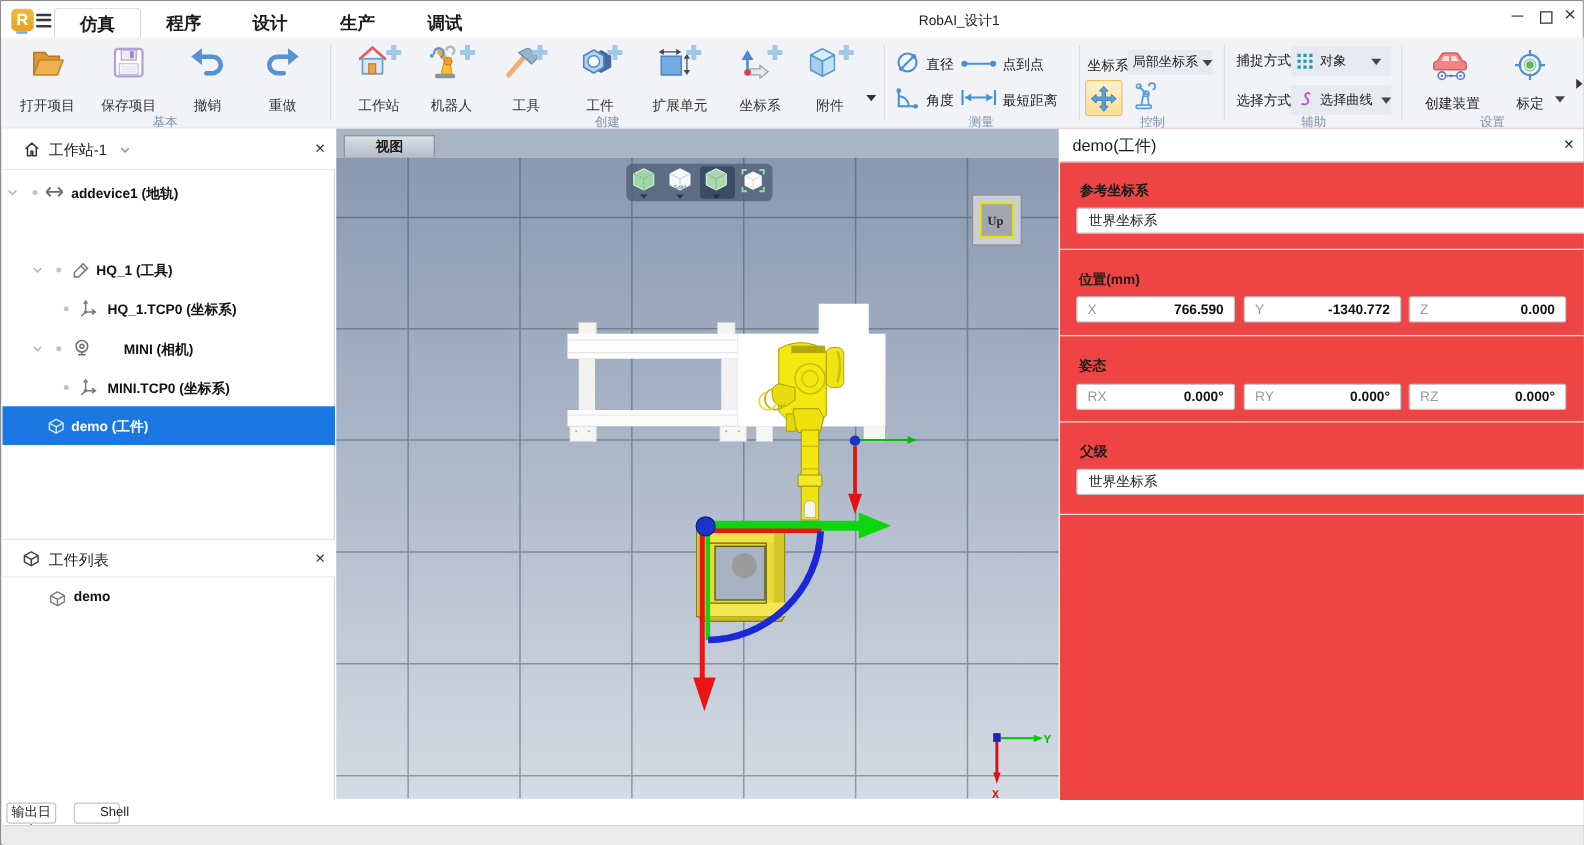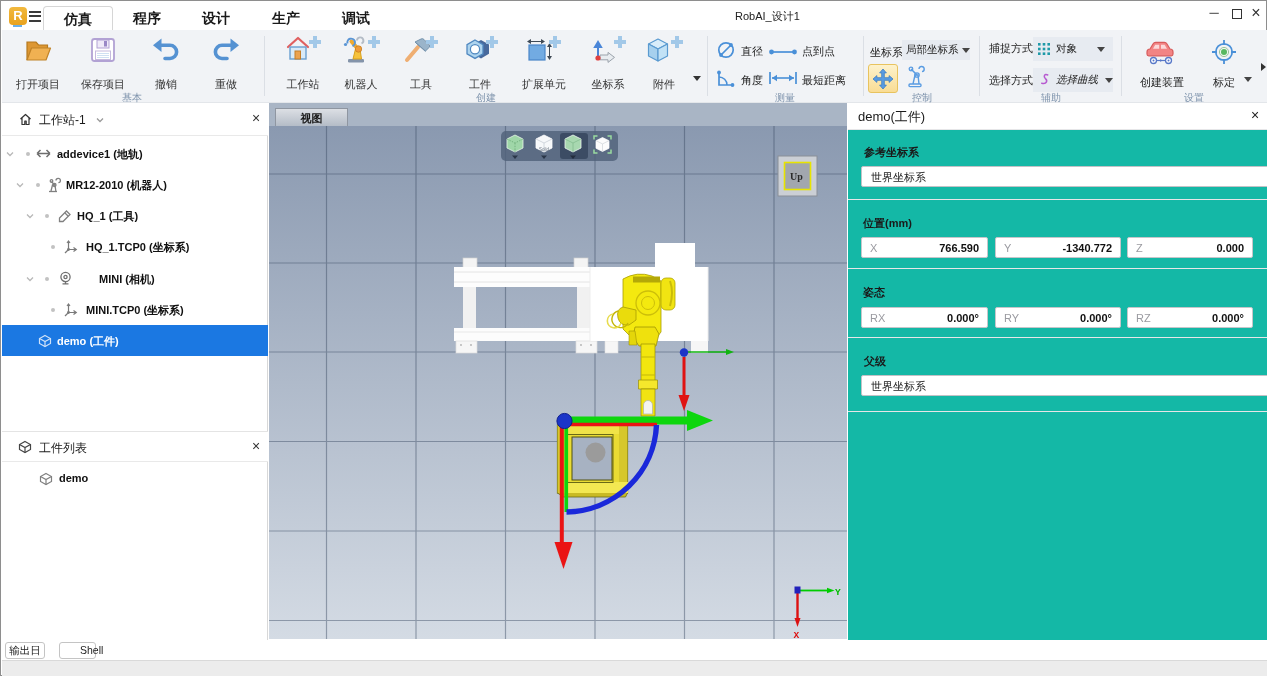--- a/index.html
+++ b/index.html
@@ -24,21 +24,21 @@
 .vsep { position:absolute; top:6px; height:60px; width:1px; background:#dbdfe5; }
 .combo { position:absolute; background:#e7ebf1; font-size:10.5px; color:#222; display:flex; align-items:center; white-space:nowrap; }
 .car { width:0; height:0; border-left:4px solid transparent; border-right:4px solid transparent; border-top:5px solid #444; }
 .rlab { position:absolute; font-size:11px; color:#222; }
 
 #leftpanel { position:absolute; left:1px; top:102px; width:266px; height:537px; background:#fff; border-right:1px solid #d8d8d8; }
 #viewport { position:absolute; left:268px; top:102px; width:578px; height:536px; }
 #vtabbar { position:absolute; left:0; top:0; width:578px; height:23px; background:#a9b5c5; }
 #vtab { position:absolute; left:6px; top:5px; width:73px; height:18px; background:linear-gradient(#dcdfe4,#b4bcc7); border:1px solid #8f96a1; border-bottom:none; font-size:11px; font-weight:bold; color:#1a1a1a; text-align:center; line-height:18px; }
 #canvas { position:absolute; left:0; top:23px; width:578px; height:513px; background:linear-gradient(#8a99b0,#d4dbe4); }
-#rightpanel { position:absolute; left:847px; top:102px; width:419px; height:537px; background:#14b8a6; }
+#rightpanel { position:absolute; left:847px; top:102px; width:419px; height:537px; background:#ef4444; }
 
 .phead { position:absolute; left:0; width:266px; background:#fff; font-size:12px; color:#1a1a1a; }
 .trow { position:absolute; left:0; width:266px; height:31px; font-size:11px; font-weight:bold; color:#111; }
 .trow > * { position:absolute; }
 .chev { width:8px; height:8px; }
 .dot { width:4px; height:4px; border-radius:50%; background:#c2c2c2; top:14px; }
 .tx { top:9px; white-space:nowrap; }
 
 .sec-label { position:absolute; font-size:11px; font-weight:bold; color:#1a1a1a; }
 .seldd { position:absolute; left:13px; width:466px; height:21px; background:#fff; border:1px solid #c2c2c6; border-radius:2px; font-size:11px; color:#222; line-height:20px; padding-left:9px; }
@@ -265,21 +265,21 @@
             <rect x="10.4" y="5.7" width="2.6" height="2.6"></rect>
             <rect x="1" y="10.4" width="2.6" height="2.6"></rect>
             <rect x="5.7" y="10.4" width="2.6" height="2.6"></rect>
             <rect x="10.4" y="10.4" width="2.6" height="2.6"></rect>
           </g>
     </svg>
     <span style="margin-left:5px;">对象</span>
         <span class="car" style="margin-left:20px;"></span>
   </div>
   <div class="rlab" style="left:987px; top:43px;">选择方式</div>
-  <div class="combo" style="left:1031px; top:38px; width:80px; height:24px;font-style:italic;">
+  <div class="combo" style="left:1031px; top:38px; width:80px; height:24px;">
     <svg width="12" height="16" viewBox="0 0 12 16" style="margin-left:6px;">
       <path d="M9.5 2.5 c-3.5 -2 -5 2 -2.5 4 c2.5 2 1.5 6.5 -4 5" fill="none" stroke="#b75ad0" stroke-width="1.7" stroke-linecap="round"></path>
     </svg>
     <span style="margin-left:6px;">选择曲线</span>
         <span class="car" style="margin-left:7px;"></span>
   </div>
   <div class="glb" style="left:1014px; width:70px;">辅助</div>
   <div class="vsep" style="left:1119px;"></div>
 
   <div style="position:absolute; left:1143px; top:9px;"><svg width="32" height="26" viewBox="0 0 32 26">
@@ -319,37 +319,20 @@
 
   <div class="trow" style="top:34.5px;">
     <svg class="chev" style="left:4px; top:12px;" viewBox="0 0 8 8">
           <path d="M1 2.5 L4 5.5 L7 2.5" fill="none" stroke="#b8b8b8" stroke-width="1.3"></path>
         </svg>
     <span class="dot" style="left:24px;"></span>
     <svg style="left:33px; top:9px;" width="17" height="13" viewBox="0 0 17 13">
           <path d="M2 6.5 h13 M2 6.5 l3.5 -3.5 M2 6.5 l3.5 3.5 M15 6.5 l-3.5 -3.5 M15 6.5 l-3.5 3.5" fill="none" stroke="#6e6e6e" stroke-width="1.5"></path>
         </svg>
     <span class="tx" style="left:55px;">addevice1 (地轨)</span>
-  </div>
-  <div class="trow" style="top:65.8px;">
-    <svg class="chev" style="left:14px; top:12px;" viewBox="0 0 8 8">
-          <path d="M1 2.5 L4 5.5 L7 2.5" fill="none" stroke="#b8b8b8" stroke-width="1.3"></path>
-        </svg>
-    <span class="dot" style="left:34px;"></span>
-    <svg style="left:45px; top:8px;" width="15" height="16" viewBox="0 0 15 16">
-          <g fill="none" stroke="#808080" stroke-width="1.3">
-            <path d="M2 14.5 h8"></path>
-            <path d="M4 14 L5.5 8 h2.5 l0.8 6"></path>
-            <path d="M7.5 8 L4.5 4.5"></path>
-            <circle cx="7.5" cy="8" r="1.5"></circle>
-            <circle cx="4.5" cy="4" r="1.3"></circle>
-            <path d="M9 3.5 a2.2 2.2 0 1 1 2.4 2.2"></path>
-          </g>
-        </svg>
-    <span class="tx" style="left:64px;">MR12-2010 (机器人)</span>
   </div>
   <div class="trow" style="top:97px;text-decoration:underline;">
     <svg class="chev" style="left:24px; top:12px;" viewBox="0 0 8 8">
           <path d="M1 2.5 L4 5.5 L7 2.5" fill="none" stroke="#b8b8b8" stroke-width="1.3"></path>
         </svg>
     <span class="dot" style="left:43px;"></span>
     <svg style="left:56px; top:9px;" width="14" height="14" viewBox="0 0 14 14">
           <g fill="none" stroke="#808080" stroke-width="1.3">
             <path d="M8.5 2 L12 5.5 L5 12.5 L1.5 12.5 L1.5 9 z"></path>
             <path d="M7 4 l3 3"></path>

